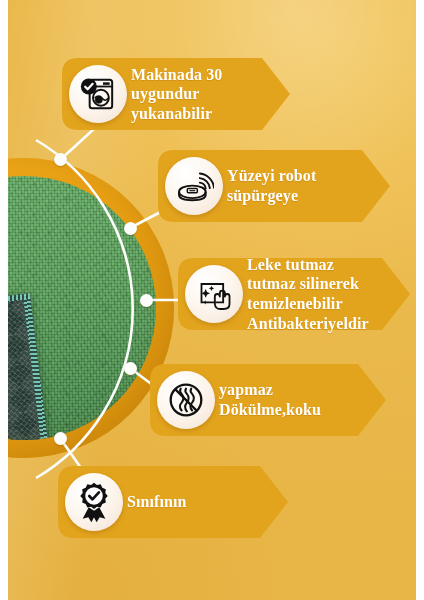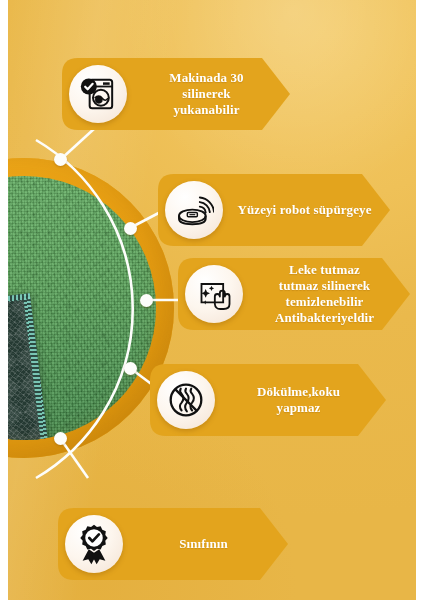--- a/index.html
+++ b/index.html
@@ -122,35 +122,35 @@
     display:flex;align-items:center;justify-content:center;
     flex:0 0 auto;
     margin-left:7px;
   }
   .icon-circle svg{display:block;}
   .badge-text{
     position:relative;z-index:3;
     flex:1;
     color:#ffffff;
     font-weight:700;
-    font-size:13px;
+    font-size:16px;
     line-height:1.22;
-    text-align:center;
+    text-align:left;
     padding:0 8px 0 4px;
     text-shadow:0 1px 1px rgba(140,85,0,.25);
     letter-spacing:.1px;
   }
   .badge-text span{display:block;}
 
   
   #badge-1{left:62px;top:58px;width:228px;}
-  #badge-2{left:158px;top:174px;width:232px;}
+  #badge-2{left:158px;top:150px;width:232px;}
   #badge-3{left:178px;top:258px;width:232px;}
   #badge-4{left:150px;top:364px;width:236px;}
-  #badge-5{left:58px;top:466px;width:230px;margin-top:42px;}
+  #badge-5{left:58px;top:466px;width:230px;}
 
   .dot{
     position:absolute;width:13px;height:13px;border-radius:50%;
     background:#fdfdfb;box-shadow:0 1px 2px rgba(120,70,0,.3);
   }
 </style>
 </head>
 <body>
 
 <div id="stage">
@@ -200,21 +200,21 @@
         <rect x="30" y="10" width="8" height="3" fill="#111"></rect>
         <circle cx="27.5" cy="28.5" r="9.5" fill="none" stroke="#111" stroke-width="2.4"></circle>
         <path d="M20 29 q5 -5 9 0 q4 5 7 0" fill="none" stroke="#111" stroke-width="2"></path>
         <circle cx="25" cy="31" r="4.6" fill="#111"></circle>
         <circle cx="13" cy="15" r="9.6" fill="#111"></circle>
         <path d="M8.6 15.2 l3 3.2 l6 -6.6" fill="none" stroke="#fff" stroke-width="2.6" stroke-linecap="round" stroke-linejoin="round"></path>
       </svg>
     </div>
     <div class="badge-text">
       <span>Makinada 30</span>
-      <span>silinerek</span>
+      <span>uygundur</span>
       <span>yukanabilir</span>
     </div>
   </div>
 
   <div class="badge" id="badge-2">
     <svg style="position:absolute;left:0;top:0;" width="232" height="72" viewBox="0 0 232 72">
       <path d="M0 16 Q0 0 16 0 L204 0 L232 36 L204 72 L16 72 Q0 72 0 56 Z" fill="#e3a41d"></path>
     </svg>
     <div class="icon-circle">
       <svg width="40" height="40" viewBox="0 0 48 48">
@@ -260,22 +260,22 @@
     <div class="icon-circle">
       <svg width="42" height="42" viewBox="0 0 48 48">
         <circle cx="24" cy="24" r="17.5" fill="none" stroke="#111" stroke-width="2.6"></circle>
         <line x1="11.6" y1="11.6" x2="36.4" y2="36.4" stroke="#111" stroke-width="2.6"></line>
         <path d="M19 36 q-4 -5 0 -9 q4 -5 0 -10 q-3 -3 -1 -6" fill="none" stroke="#111" stroke-width="2.3" stroke-linecap="round"></path>
         <path d="M25 37 q-4 -5 0 -10 q4 -5 0 -10 q-3 -3 -1 -6" fill="none" stroke="#111" stroke-width="2.3" stroke-linecap="round"></path>
         <path d="M31 36 q-4 -5 0 -9 q4 -5 0 -10 q-3 -3 -1 -6" fill="none" stroke="#111" stroke-width="2.3" stroke-linecap="round"></path>
       </svg>
     </div>
     <div class="badge-text">
+      <span>yapmaz</span>
       <span>Dökülme,koku</span>
-      <span>yapmaz</span>
     </div>
   </div>
 
   <div class="badge" id="badge-5">
     <svg style="position:absolute;left:0;top:0;" width="230" height="72" viewBox="0 0 230 72">
       <path d="M0 16 Q0 0 16 0 L202 0 L230 36 L202 72 L16 72 Q0 72 0 56 Z" fill="#e3a41d"></path>
     </svg>
     <div class="icon-circle">
       <svg width="42" height="42" viewBox="0 0 48 48">
         <path d="M18 30 l-7 13 l6.5 -1.5 l3.5 5.5 l6 -11 z" fill="#111"></path>

